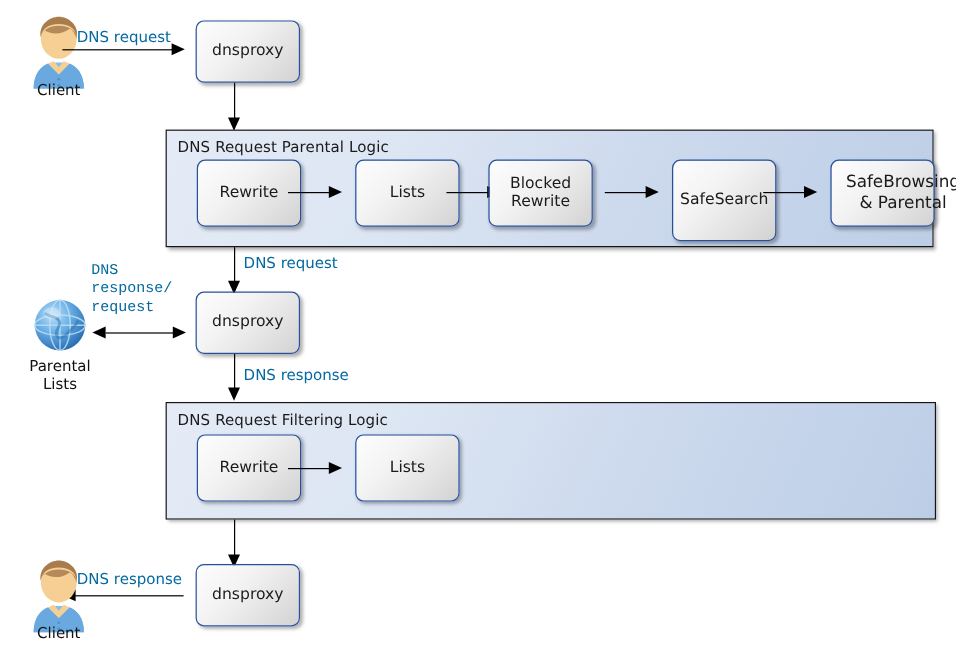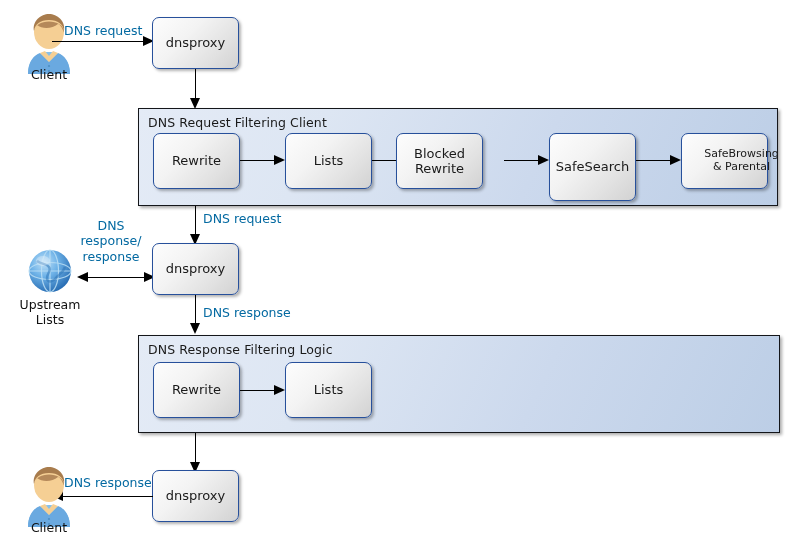--- a/index.html
+++ b/index.html
@@ -44,20 +44,21 @@
     background: linear-gradient(135deg, #fdfdfd 0%, #f3f3f3 38%, #e2e2e2 72%, #d2d2d2 100%);
     box-shadow: 2px 2px 3px rgba(0,0,0,0.30);
     display: flex;
     align-items: center;
     justify-content: center;
     text-align: center;
     font-size: 13px;
     color: #1a1a1a;
     line-height: 1.18;
     padding: 2px 3px;
+    margin-left: 11px;
   }
   .node span { display: block; }
   
   .line-h, .line-v {
     position: absolute;
     background: #000000;
   }
   .line-h { height: 1.4px; }
   .line-v { width: 1.4px; }
   .arrow {
@@ -81,21 +82,21 @@
     border-top: 11px solid #000;
   }
   
   .edge-label {
     position: absolute;
     font-size: 12.5px;
     color: #0369a1;
     white-space: nowrap;
     line-height: 1.22;
   }
-  .edge-label.center { text-align: center; }
+  .edge-label.center { text-align: left; font-family: Liberation Mono, monospace; }
   
   .actor {
     position: absolute;
     width: 58px;
     height: 72px;
   }
   .actor-caption, .server-caption {
     position: absolute;
     font-size: 12.5px;
     color: #111111;
@@ -133,21 +134,21 @@
   <div class="edge-label" style="left:64px; top:23px;">DNS request</div>
 
   <div class="node" style="left:152px; top:17px; width:87px; height:52px;">
     <span>dnsproxy</span>
   </div>
 
   <div class="line-v" style="left:195px; top:69px; height:32px;"></div>
   <div class="arrow arrow-down" style="left:190px; top:98px;"></div>
 
   <div class="panel" style="left:138px; top:108px; width:640px; height:98px;">
-    <div class="panel-title">DNS Request Filtering Client</div>
+    <div class="panel-title">DNS Request Parental Logic</div>
   </div>
 
   <div class="node" style="left:153px; top:133px; width:87px; height:56px;">
     <span>Rewrite</span>
   </div>
   <div class="line-h" style="left:240px; top:160px; width:36px;"></div>
   <div class="arrow arrow-right" style="left:274px; top:155px;"></div>
 
   <div class="node" style="left:285px; top:133px; width:87px; height:56px;">
     <span>Lists</span>
@@ -163,21 +164,21 @@
   </div>
   <div class="line-h" style="left:504px; top:160px; width:36px;"></div>
   <div class="arrow arrow-right" style="left:538px; top:155px;"></div>
 
   <div class="node" style="left:549px; top:133px; width:87px; height:68px;">
     <span>SafeSearch</span>
   </div>
   <div class="line-h" style="left:636px; top:160px; width:36px;"></div>
   <div class="arrow arrow-right" style="left:670px; top:155px;"></div>
 
-  <div class="node" style="left:681px; top:133px; width:87px; height:56px; font-size:11px;padding-left:37px;">
+  <div class="node" style="left:681px; top:133px; width:87px; height:56px; font-size:14px;padding-left:37px;">
     <div>
       <span>SafeBrowsing</span>
       <span>&amp; Parental</span>
     </div>
   </div>
 
   <div class="line-v" style="left:195px; top:206px; height:32px;"></div>
   <div class="arrow arrow-down" style="left:190px; top:234px;"></div>
   <div class="edge-label" style="left:203px; top:211px;">DNS request</div>
 
@@ -193,43 +194,43 @@
       <circle cx="28" cy="28" r="21" fill="url(#globeGrad)"></circle>
       <ellipse cx="28" cy="28" rx="21" ry="8.5" fill="none" stroke="#bcdff5" stroke-width="1.2" opacity="0.85"></ellipse>
       <ellipse cx="28" cy="28" rx="8.5" ry="21" fill="none" stroke="#bcdff5" stroke-width="1.2" opacity="0.85"></ellipse>
       <line x1="7" y1="28" x2="49" y2="28" stroke="#bcdff5" stroke-width="1.2" opacity="0.85"></line>
       <line x1="28" y1="7" x2="28" y2="49" stroke="#bcdff5" stroke-width="1.2" opacity="0.85"></line>
       <path d="M15 18 C20 22, 24 20, 27 24 C30 28, 24 31, 25 36 C26 40, 31 39, 34 35 C37 31, 41 30, 43 24" fill="none" stroke="#2f77b8" stroke-width="2.4" opacity="0.55"></path>
       <ellipse cx="21" cy="18" rx="7" ry="5" fill="#ffffff" opacity="0.30"></ellipse>
     </svg>
   </div>
   <div class="server-caption" style="left:8px; top:298px; width:84px;">
-    <span>Upstream</span><br>
+    <span>Parental</span><br>
     <span>Lists</span>
   </div>
 
   <div class="line-h" style="left:88px; top:277px; width:58px;"></div>
   <div class="arrow arrow-left" style="left:77px; top:272px;"></div>
   <div class="arrow arrow-right" style="left:144px; top:272px;"></div>
   <div class="edge-label center" style="left:76px; top:218px; width:70px;">
     <span>DNS</span><br>
     <span>response/</span><br>
-    <span>response</span>
+    <span>request</span>
   </div>
 
   <div class="node" style="left:152px; top:243px; width:87px; height:52px;">
     <span>dnsproxy</span>
   </div>
 
   <div class="line-v" style="left:195px; top:295px; height:32px;"></div>
   <div class="arrow arrow-down" style="left:190px; top:323px;"></div>
   <div class="edge-label" style="left:203px; top:305px;">DNS response</div>
 
   <div class="panel" style="left:138px; top:335px; width:642px; height:98px;">
-    <div class="panel-title">DNS Response Filtering Logic</div>
+    <div class="panel-title">DNS Request Filtering Logic</div>
   </div>
 
   <div class="node" style="left:153px; top:362px; width:87px; height:56px;">
     <span>Rewrite</span>
   </div>
   <div class="line-h" style="left:240px; top:390px; width:36px;"></div>
   <div class="arrow arrow-right" style="left:274px; top:385px;"></div>
 
   <div class="node" style="left:285px; top:362px; width:87px; height:56px;">
     <span>Lists</span>

